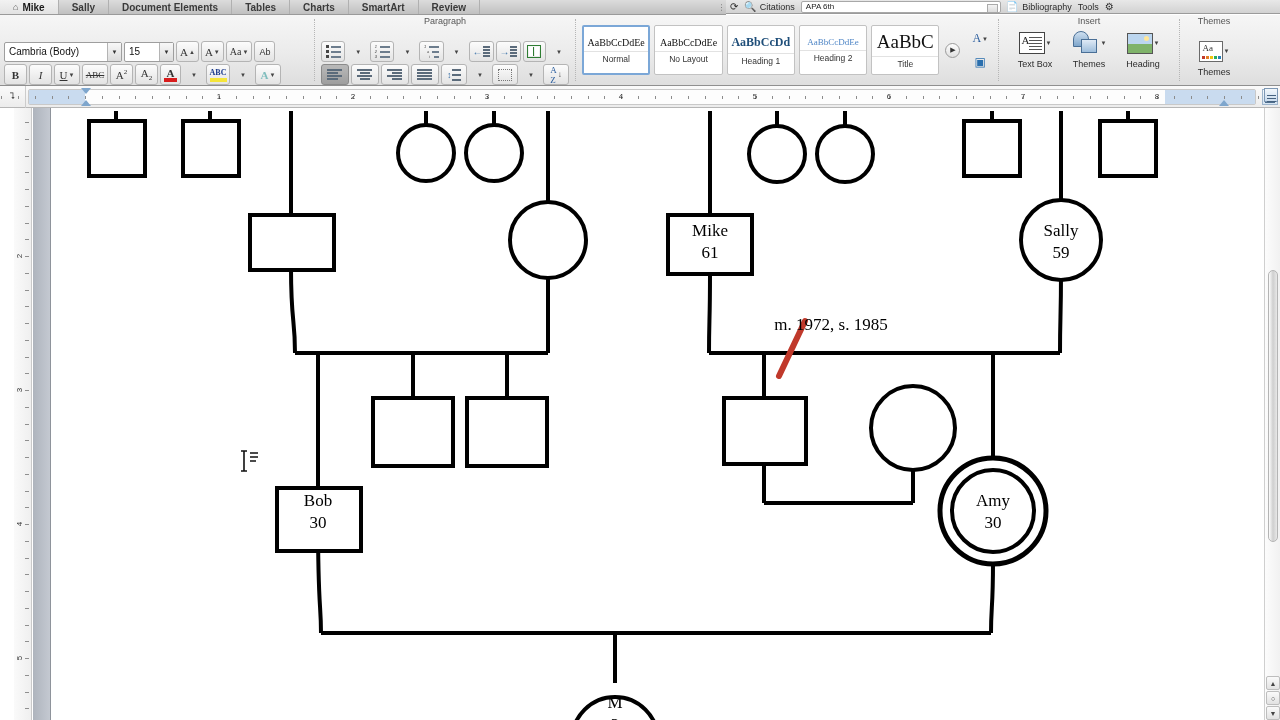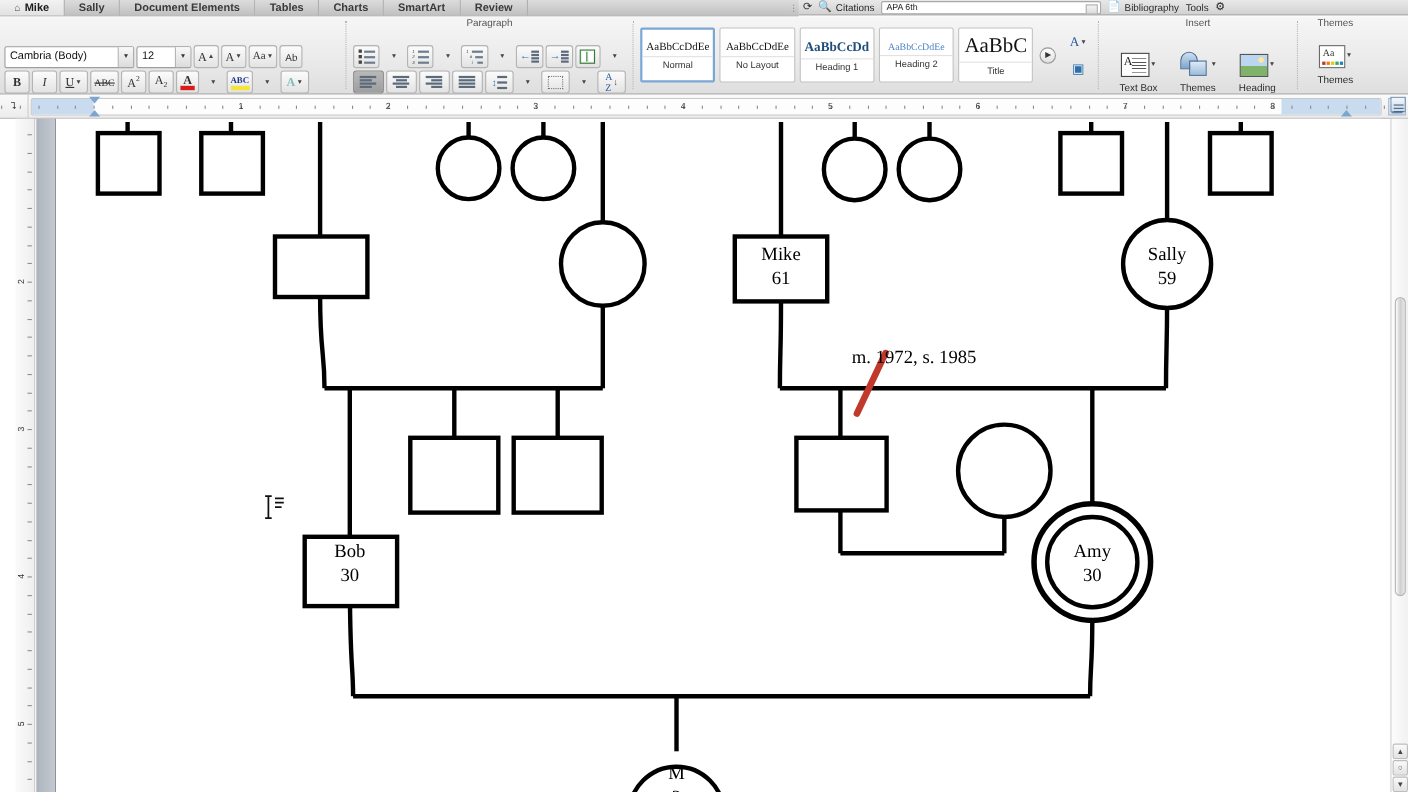--- a/index.html
+++ b/index.html
@@ -307,21 +307,21 @@
   <div class="ribbon">
 
     <div class="grp" style="width:312px">
       <div class="grp-body">
         <div class="row">
           <div class="combo font-name">
             <span>Cambria (Body)</span>
             <span class="cb-arrow">▼</span>
           </div>
           <div class="combo font-size">
-            <span>12</span>
+            <span>15</span>
             <span class="cb-arrow">▼</span>
           </div>
           <div class="btn">
             <span class="ic-serif">A</span>
               <span class="arr">▲</span>
           </div>
           <div class="btn">
             <span class="ic-serif">A</span>
               <span class="arr">▼</span>
           </div>
@@ -564,21 +564,21 @@
             </div>
           </div>
         </div>
       </div>
     </div>
 
     <div class="grp-sep"></div>
 
     <div class="grp" style="width:176px">
       <div class="grp-title">Insert</div>
-      <div class="grp-body" style="justify-content:flex-end">
+      <div class="grp-body" style="justify-content:flex-start">
         <div class="row" style="gap:6px;justify-content:center">
           <div class="bigbtn">
             <div class="ico">
                 <span class="tb-ico"></span>
                 <span class="arr">▼</span>
               </div>
             <div class="cap">Text Box</div>
           </div>
           <div class="bigbtn">
             <div class="ico">

